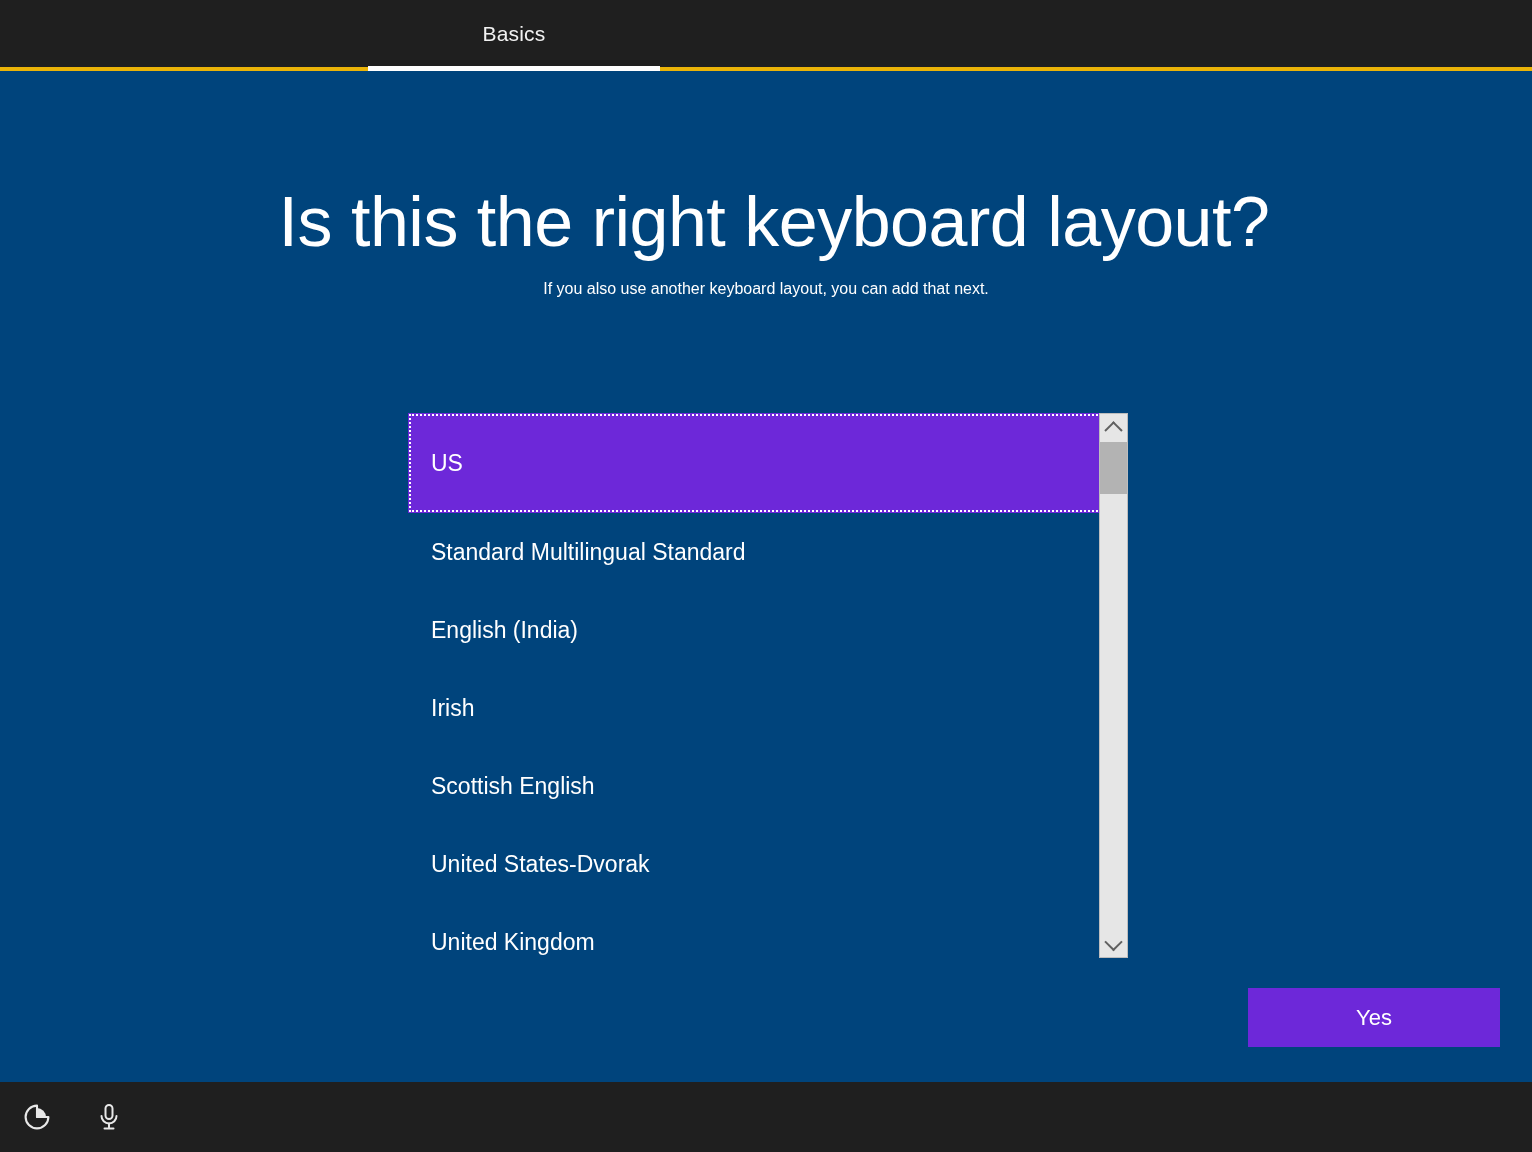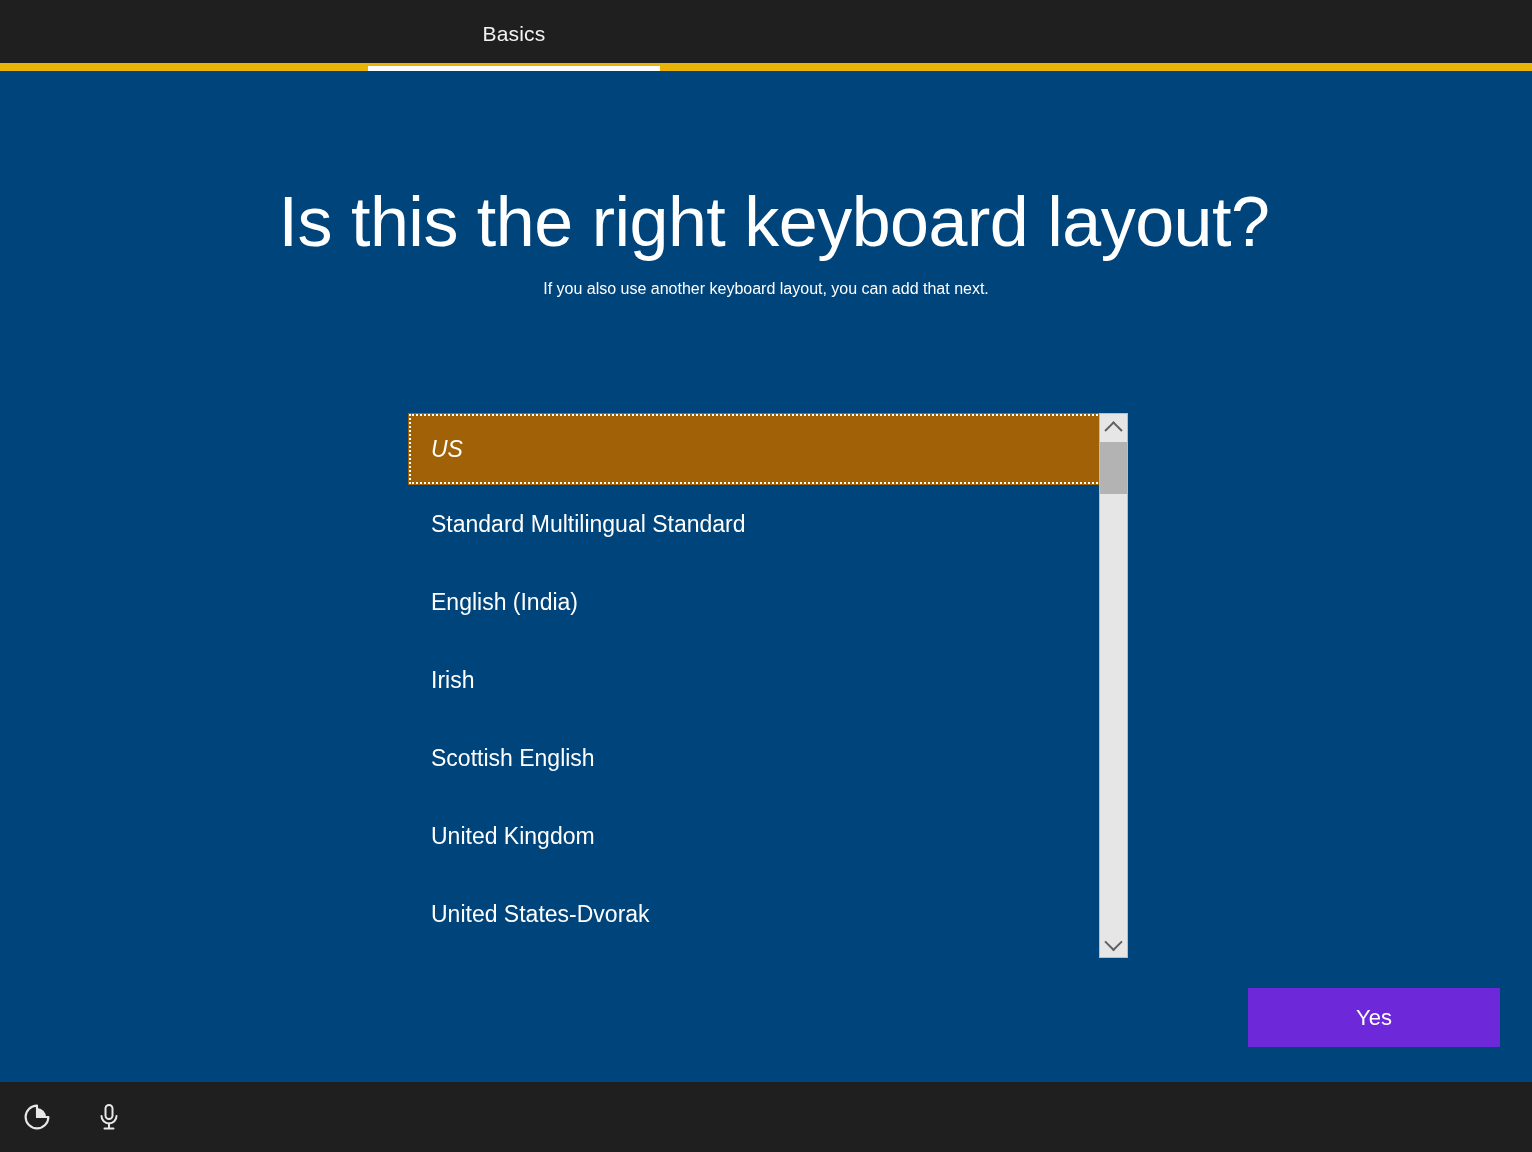--- a/index.html
+++ b/index.html
@@ -25,21 +25,21 @@
   }
 
   
   .header-bar {
     position: absolute;
     left: 0;
     top: 0;
     width: 1532px;
     height: 71px;
     background: #1f1f1f;
-    border-bottom: 8px solid #eab308;
+    border-bottom: 4px solid #eab308;
     box-sizing: border-box;
   }
   .tab {
     position: absolute;
     left: 368px;
     top: 0;
     width: 292px;
     height: 71px;
     display: flex;
     align-items: center;
@@ -127,25 +127,24 @@
     display: flex;
     align-items: center;
     padding-left: 23px;
     box-sizing: border-box;
     color: #ffffff;
     font-size: 23px;
     font-weight: 400;
     cursor: default;
   }
   .list-item.selected {
-    background: #a16207;
+    background: #6d28d9;
     outline: 2px dotted #ffffff;
     outline-offset: -3px;
-    height: 72px;
-    font-style: italic;
+    height: 100px;
   }
 
   
   .scrollbar {
     position: absolute;
     right: 0;
     top: 0;
     width: 29px;
     height: 545px;
     background: #e6e6e6;
@@ -253,24 +252,24 @@
           <div class="list-item">
             <span>English (India)</span>
           </div>
           <div class="list-item">
             <span>Irish</span>
           </div>
           <div class="list-item">
             <span>Scottish English</span>
           </div>
           <div class="list-item">
+            <span>United States-Dvorak</span>
+          </div>
+          <div class="list-item">
             <span>United Kingdom</span>
-          </div>
-          <div class="list-item">
-            <span>United States-Dvorak</span>
           </div>
         </div>
 
       <div class="scrollbar">
         <div class="sb-btn up">
           <span class="sb-chevron"></span>
         </div>
         <div class="sb-thumb"></div>
         <div class="sb-btn down">
           <span class="sb-chevron"></span>

